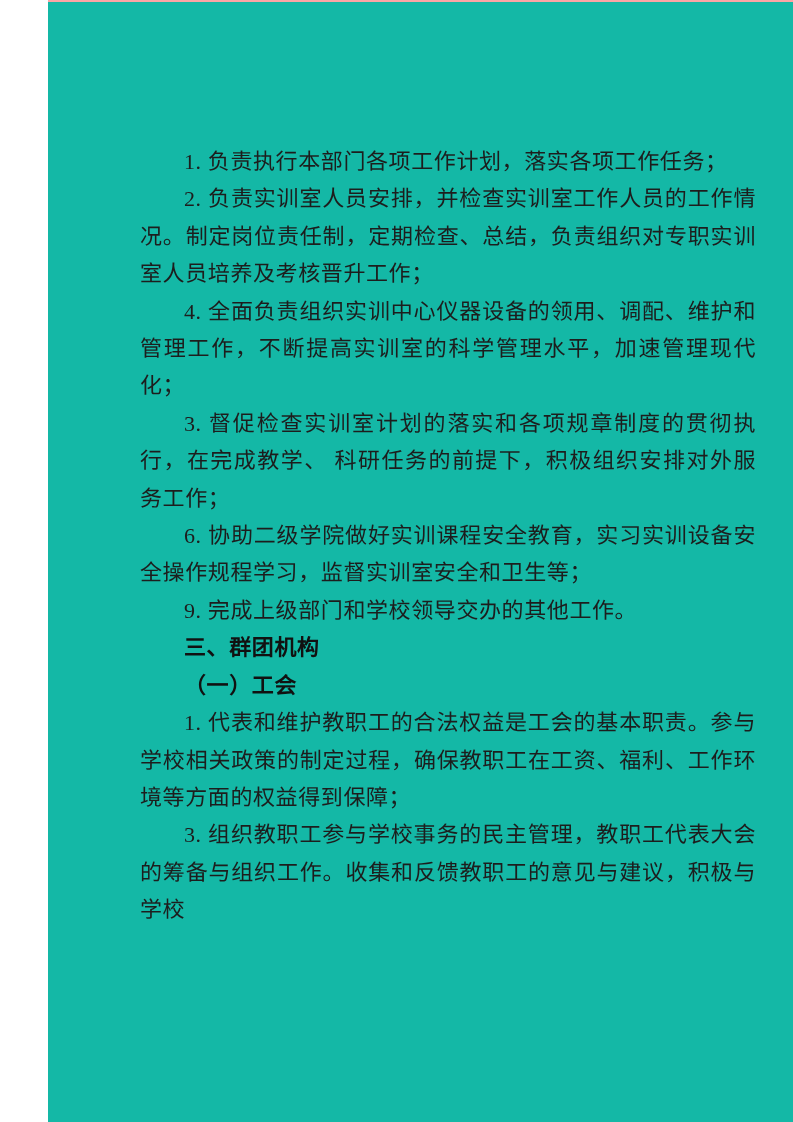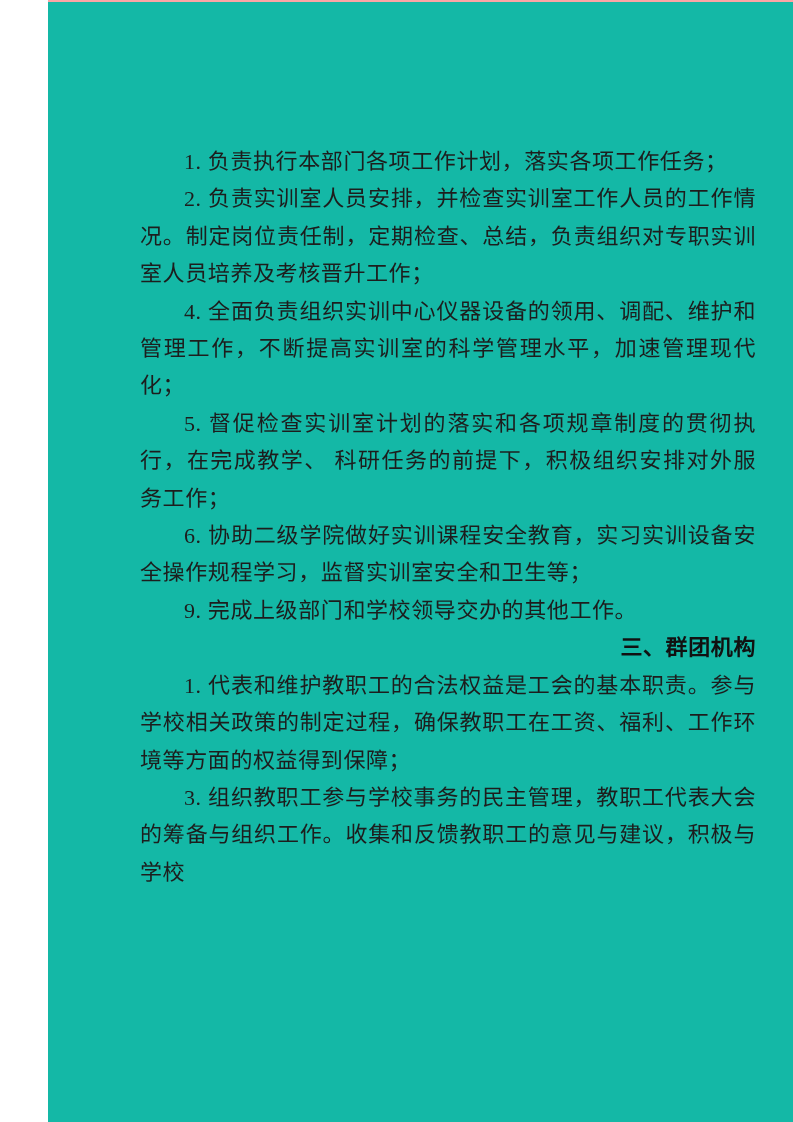--- a/index.html
+++ b/index.html
@@ -34,33 +34,34 @@
     letter-spacing: 0.6px;
     word-break: break-all;
   }
   .heading-1, .heading-2 {
     margin: 0;
     font-family: "Liberation Sans", "DejaVu Sans", sans-serif;
     font-weight: 700;
     font-size: 22px;
     line-height: 37.4px;
     color: #111111;
-    text-align: right;
+    text-align: left;
     text-indent: 2em;
     letter-spacing: 0.6px;
   }
 </style>
 </head>
 <body>
 
 <div class="page">
   <div class="content">
     <p class="para">1. 负责执行本部门各项工作计划，落实各项工作任务；</p>
     <p class="para">2. 负责实训室人员安排，并检查实训室工作人员的工作情况。制定岗位责任制，定期检查、总结，负责组织对专职实训室人员培养及考核晋升工作；</p>
     <p class="para">4. 全面负责组织实训中心仪器设备的领用、调配、维护和管理工作，不断提高实训室的科学管理水平，加速管理现代化；</p>
-    <p class="para">5. 督促检查实训室计划的落实和各项规章制度的贯彻执行，在完成教学、 科研任务的前提下，积极组织安排对外服务工作；</p>
+    <p class="para">3. 督促检查实训室计划的落实和各项规章制度的贯彻执行，在完成教学、 科研任务的前提下，积极组织安排对外服务工作；</p>
     <p class="para">6. 协助二级学院做好实训课程安全教育，实习实训设备安全操作规程学习，监督实训室安全和卫生等；</p>
     <p class="para">9. 完成上级部门和学校领导交办的其他工作。</p>
     <p class="heading-1">三、群团机构</p>
+    <p class="heading-2">（一）工会</p>
     <p class="para">1. 代表和维护教职工的合法权益是工会的基本职责。参与学校相关政策的制定过程，确保教职工在工资、福利、工作环境等方面的权益得到保障；</p>
     <p class="para">3. 组织教职工参与学校事务的民主管理，教职工代表大会的筹备与组织工作。收集和反馈教职工的意见与建议，积极与学校</p>
   </div>
 </div>
 
 </body></html>

